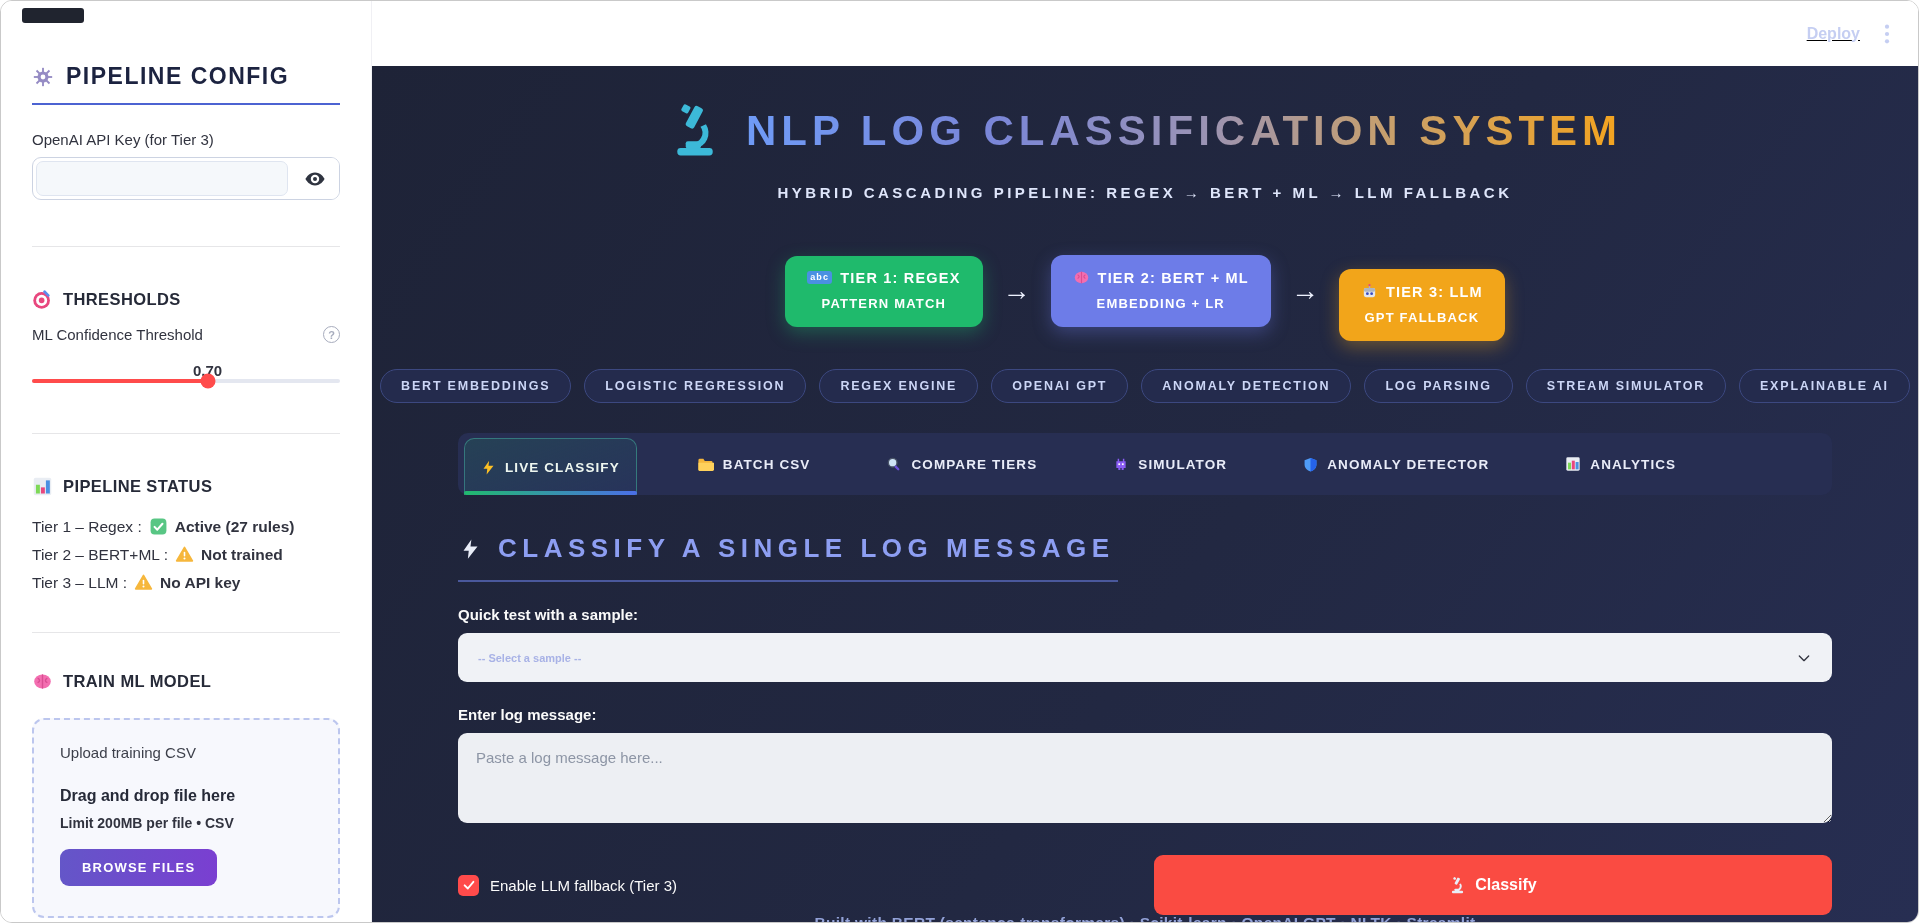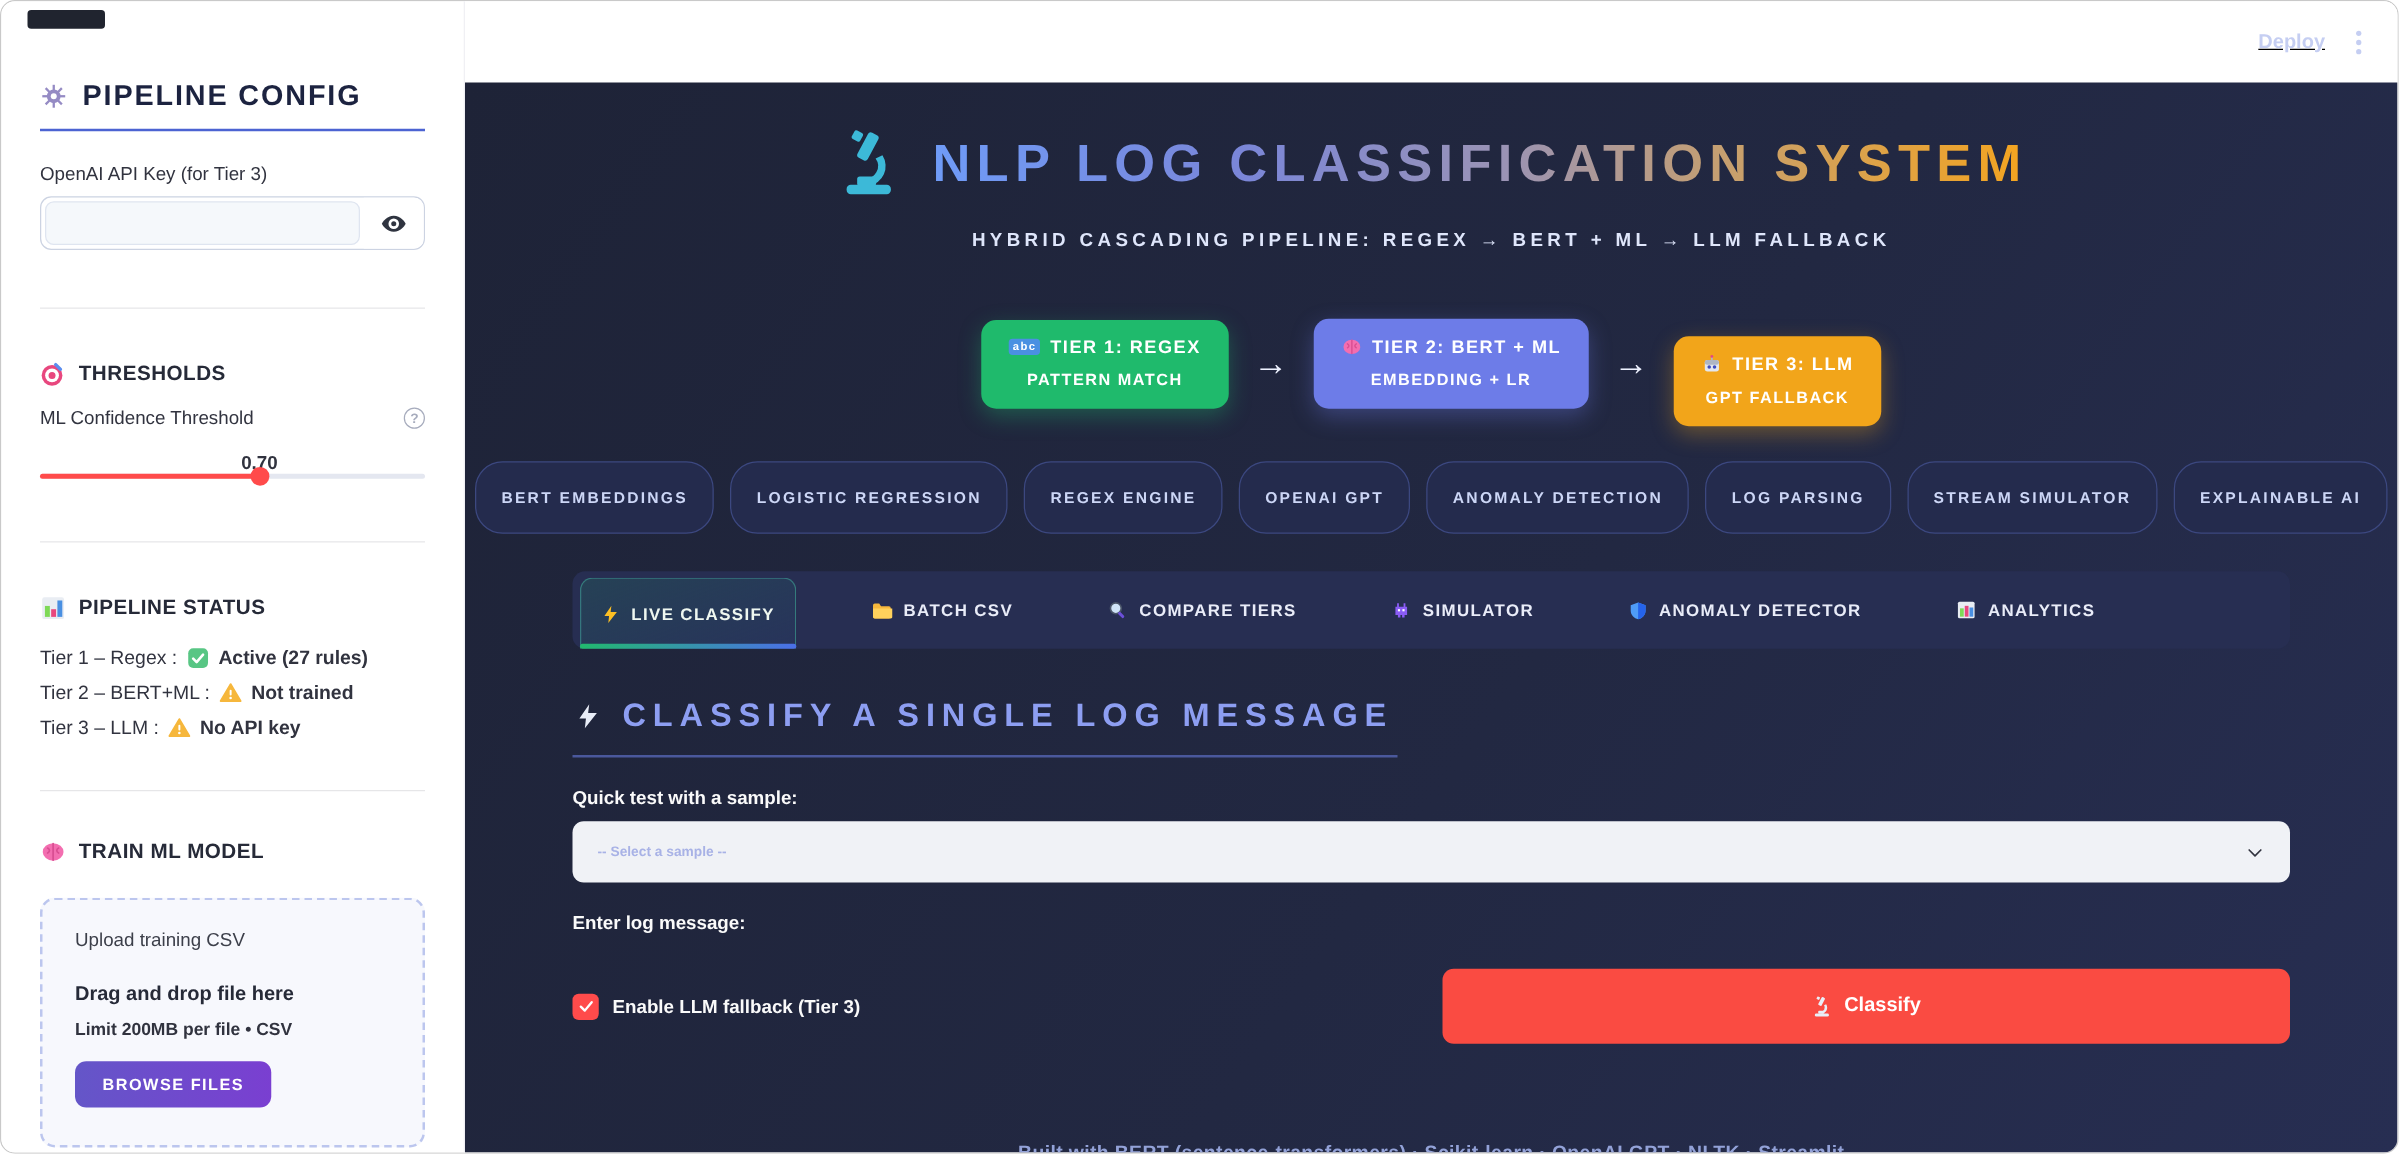--- a/index.html
+++ b/index.html
@@ -62,21 +62,21 @@
   .tier-row { margin-top:40px; display:flex; align-items:center; justify-content:center; gap:20px; }
   .tier-card { border-radius:12px; padding:14px 22px 16px 22px; min-width:152px; text-align:center; color:#fff; }
   .tier-card:nth-child(1) { box-shadow:0 6px 18px rgba(31,186,108,.35); }
   .tier-card:nth-child(3) { box-shadow:0 6px 18px rgba(109,124,232,.35); }
   .tier-card:nth-child(5) { box-shadow:0 6px 18px rgba(242,165,26,.35); }
   .tier-name-row { display:flex; align-items:center; justify-content:center; gap:8px; font-size:14.5px; font-weight:bold; letter-spacing:1.2px; }
   .tier-desc { margin-top:10px; font-size:13px; font-weight:bold; letter-spacing:1.2px; }
   .tier-arrow { color:#eef2ff; font-size:28px; font-weight:bold; }
 
   .badge-row { margin-top:28px; display:flex; justify-content:center; gap:13px; }
-  .badge { padding:21px 20px; border-radius:22px; background:#242b4d; border:1px solid #3c4880; color:#ccd6f6; font-size:12.5px; font-weight:bold; letter-spacing:1.8px; white-space:nowrap; }
+  .badge { padding:9px 20px; border-radius:22px; background:#242b4d; border:1px solid #3c4880; color:#ccd6f6; font-size:12.5px; font-weight:bold; letter-spacing:1.8px; white-space:nowrap; }
 
   .tabs-bar { margin-top:30px; background:#272e52; border-radius:10px; height:62px; display:flex; align-items:stretch; gap:44px; padding:0 6px; position:relative; }
   .tab { display:flex; align-items:center; gap:9px; padding:12px 16px; color:#e9ecf8; font-size:13.5px; font-weight:bold; letter-spacing:1.1px; cursor:pointer; position:relative; white-space:nowrap; }
   .tab.active { margin:5px 0 0 0; border:1px solid rgba(72,197,170,.45); border-bottom:none; border-radius:10px 10px 0 0; background:linear-gradient(160deg, rgba(33,186,110,.14), rgba(40,52,92,.9)); color:#eef7f0; }
   .tab.active::after { content:""; position:absolute; left:-1px; right:-1px; bottom:0; height:4px; border-radius:2px; background:linear-gradient(90deg,#21ba6e,#4b6fe8); }
 
   .section-head { margin-top:38px; display:flex; align-items:center; gap:17px; width:fit-content; padding:0 4px 16px 2px; border-bottom:2px solid #4a589c; min-width:435px; }
   .section-title { font-size:26px; font-weight:bold; letter-spacing:5.5px; color:#8d9ef2; white-space:nowrap; }
 
   .form-label { font-size:15px; font-weight:bold; color:#fafafa; }
@@ -86,21 +86,21 @@
   .select-box { margin-top:10px; height:49px; background:#f0f2f6; border-radius:9px; display:flex; align-items:center; justify-content:space-between; padding:0 20px; cursor:pointer; }
   .select-placeholder { color:#a8b2e6; font-size:11px; font-weight:bold; }
 
   .log-textarea { margin-top:10px; width:100%; height:90px; background:#edeff3; border:none; border-radius:9px; padding:16px 18px; font-size:15px; font-family:inherit; color:#31333f; resize:both; outline:none; }
   .log-textarea::placeholder { color:#8d95a5; }
 
   .action-row { margin-top:28px; display:flex; align-items:center; justify-content:space-between; }
   .checkbox-wrap { display:flex; align-items:center; gap:11px; cursor:pointer; }
   .checkbox { width:21px; height:21px; border-radius:5px; background:#a9b0c2; display:flex; align-items:center; justify-content:center; }
   .checkbox.checked { background:#ff4b4b; }
-  .checkbox-label { font-size:15px; font-weight:bold; color:#fafafa; }
+  .checkbox-label { font-size:15px; font-weight:normal; color:#fafafa; }
   .classify-btn { width:678px; height:60px; border:none; border-radius:9px; background:#fa4b42; color:#fff; font-size:16px; font-weight:bold; display:flex; align-items:center; justify-content:center; gap:9px; cursor:pointer; font-family:inherit; }
 
   .footer-note { position:absolute; left:0; right:0; bottom:-10px; text-align:center; font-size:15.5px; font-weight:bold; color:#93a2d8; letter-spacing:.3px; }
 </style>
 </head>
 <body>
 
 <div class="window">
 
   <aside class="sidebar">
@@ -354,20 +354,21 @@
 
         <div class="form-label lbl-sample">Quick test with a sample:</div>
         <div class="select-box">
           <span class="select-placeholder">-- Select a sample --</span>
           <svg viewBox="0 0 24 24" width="16" height="16">
             <polyline points="5,9 12,16 19,9" fill="none" stroke="#31333f" stroke-width="2" stroke-linecap="round" stroke-linejoin="round"></polyline>
           </svg>
         </div>
 
         <div class="form-label lbl-message">Enter log message:</div>
+        <textarea class="log-textarea" placeholder="Paste a log message here..." style=""></textarea>
 
         <div class="action-row">
           <div class="checkbox-wrap">
             <span class="checkbox checked" id="llm-checkbox">
               <svg viewBox="0 0 24 24" width="14" height="14">
                 <path d="M4.5 12.5 L10 18 L19.5 6.5" stroke="#ffffff" stroke-width="3.2" fill="none" stroke-linecap="round" stroke-linejoin="round"></path>
               </svg>
             </span>
             <span class="checkbox-label">Enable LLM fallback (Tier 3)</span>
           </div>

